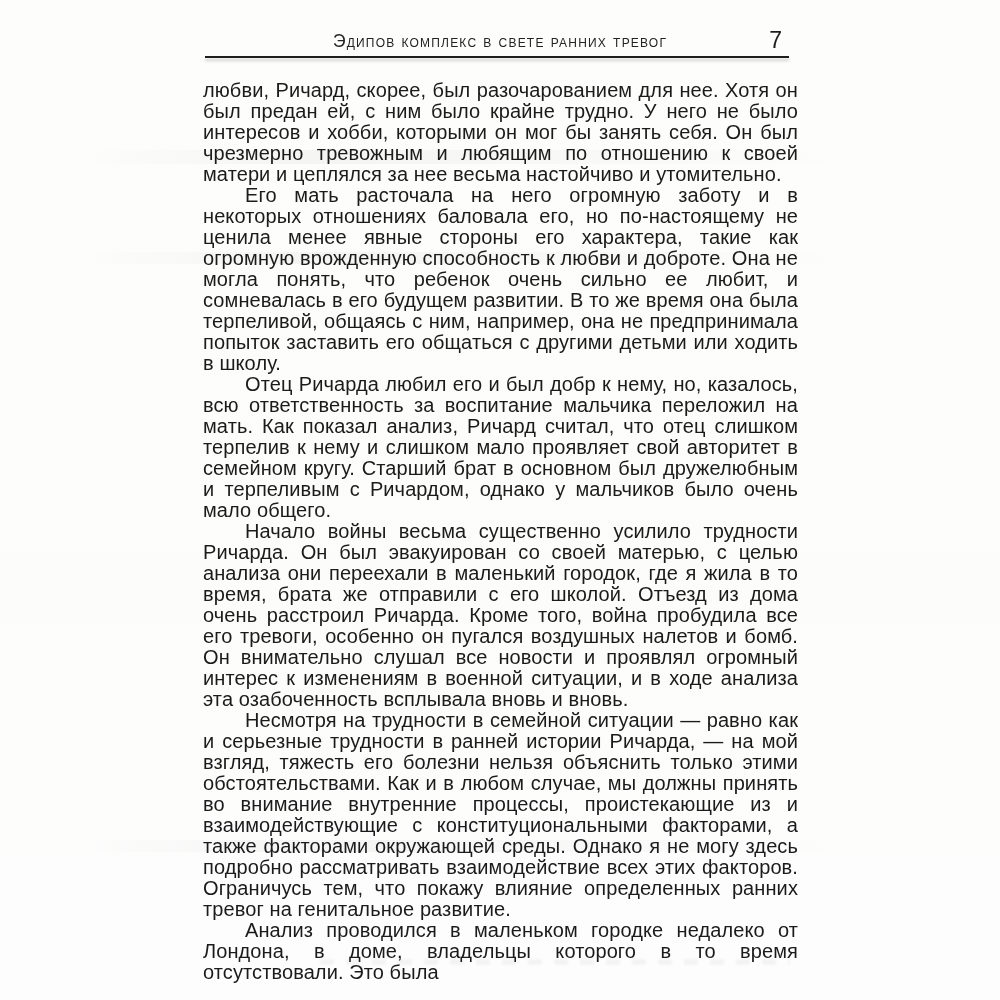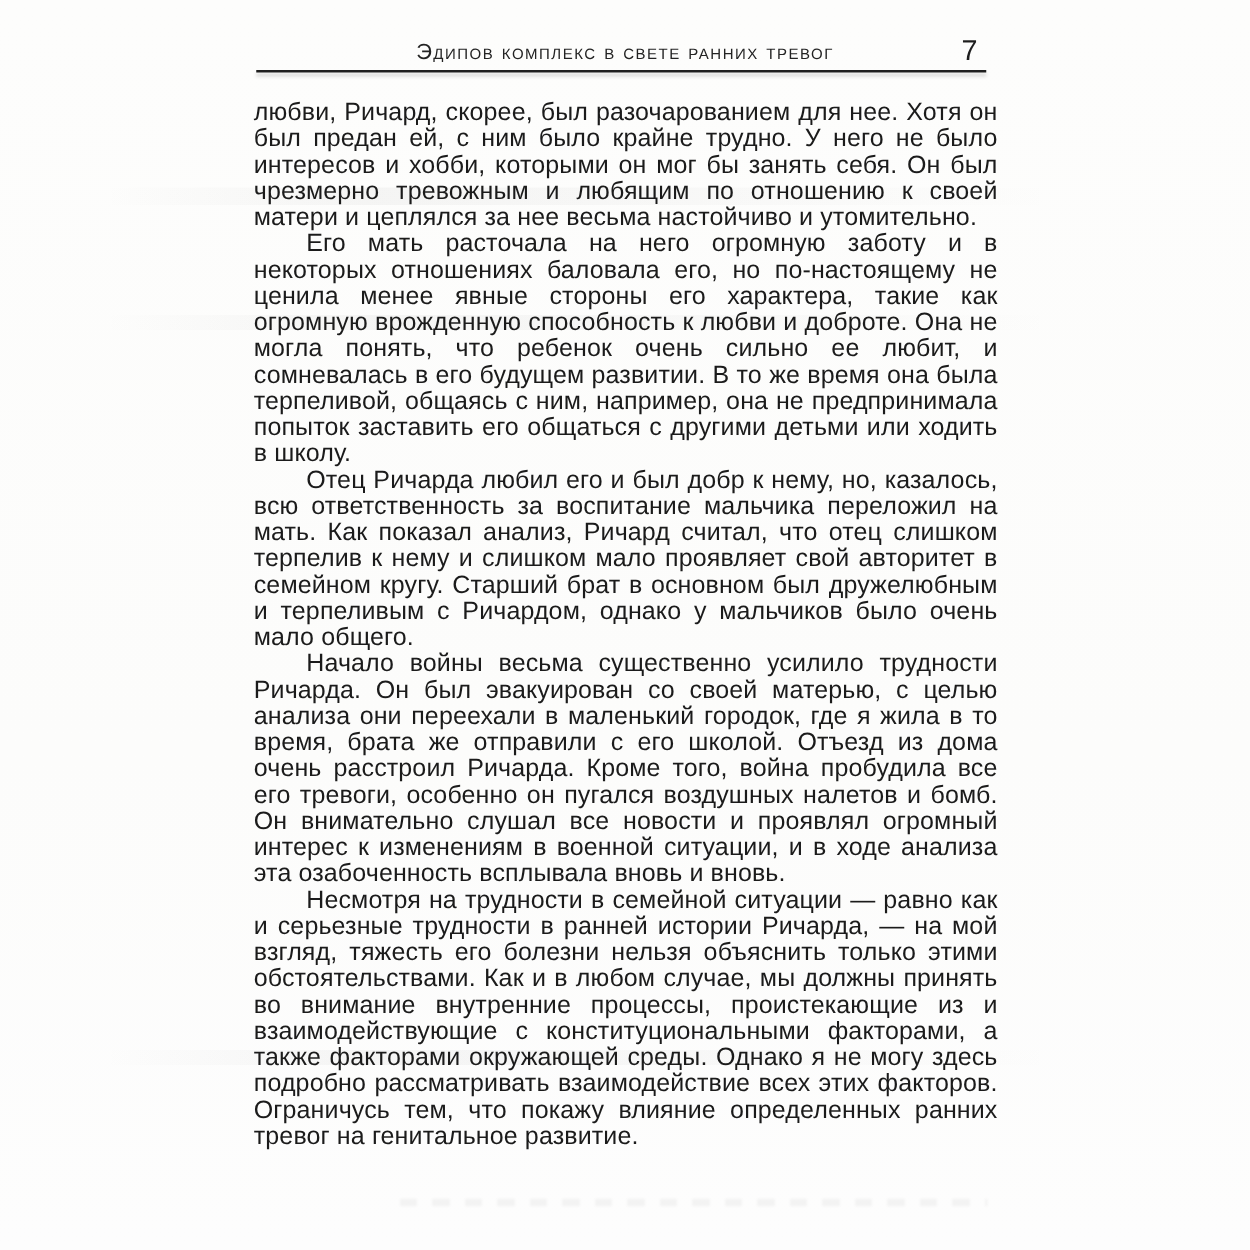--- a/index.html
+++ b/index.html
@@ -100,17 +100,18 @@
   <div class="page-number">7</div>
 
   <div class="header-rule"></div>
 
   <div class="body-text">
     <p class="continuation">любви, Ричард, скорее, был разочарованием для нее. Хотя он был предан ей, с ним было крайне трудно. У него не было интересов и хобби, которыми он мог бы занять себя. Он был чрезмерно тревожным и любящим по отношению к своей матери и цеплялся за нее весьма настойчиво и утомительно.</p>
     <p>Его мать расточала на него огромную заботу и в некоторых отношениях баловала его, но по-настоящему не ценила менее явные стороны его характера, такие как огромную врожденную способность к любви и доброте. Она не могла понять, что ребенок очень сильно ее любит, и сомневалась в его будущем развитии. В то же время она была терпеливой, общаясь с ним, например, она не предпринимала попыток заставить его общаться с другими детьми или ходить в школу.</p>
     <p>Отец Ричарда любил его и был добр к нему, но, казалось, всю ответственность за воспитание мальчика переложил на мать. Как показал анализ, Ричард считал, что отец слишком терпелив к нему и слишком мало проявляет свой авторитет в семейном кругу. Старший брат в основном был дружелюбным и терпеливым с Ричардом, однако у мальчиков было очень мало общего.</p>
     <p>Начало войны весьма существенно усилило трудности Ричарда. Он был эвакуирован со своей матерью, с целью анализа они переехали в маленький городок, где я жила в то время, брата же отправили с его школой. Отъезд из дома очень расстроил Ричарда. Кроме того, война пробудила все его тревоги, особенно он пугался воздушных налетов и бомб. Он внимательно слушал все новости и проявлял огромный интерес к изменениям в военной ситуации, и в ходе анализа эта озабоченность всплывала вновь и вновь.</p>
     <p>Несмотря на трудности в семейной ситуации — равно как и серьезные трудности в ранней истории Ричарда, — на мой взгляд, тяжесть его болезни нельзя объяснить только этими обстоятельствами. Как и в любом случае, мы должны принять во внимание внутренние процессы, проистекающие из и взаимодействующие с конституциональными факторами, а также факторами окружающей среды. Однако я не могу здесь подробно рассматривать взаимодействие всех этих факторов. Ограничусь тем, что покажу влияние определенных ранних тревог на генитальное развитие.</p>
+    <p>Анализ проводился в маленьком городке недалеко от Лондона, в доме, владельцы которого в то время отсутствовали. Это была</p>
   </div>
 
   <div class="bottom-ghost"></div>
 
 </div>
 
 </body></html>

